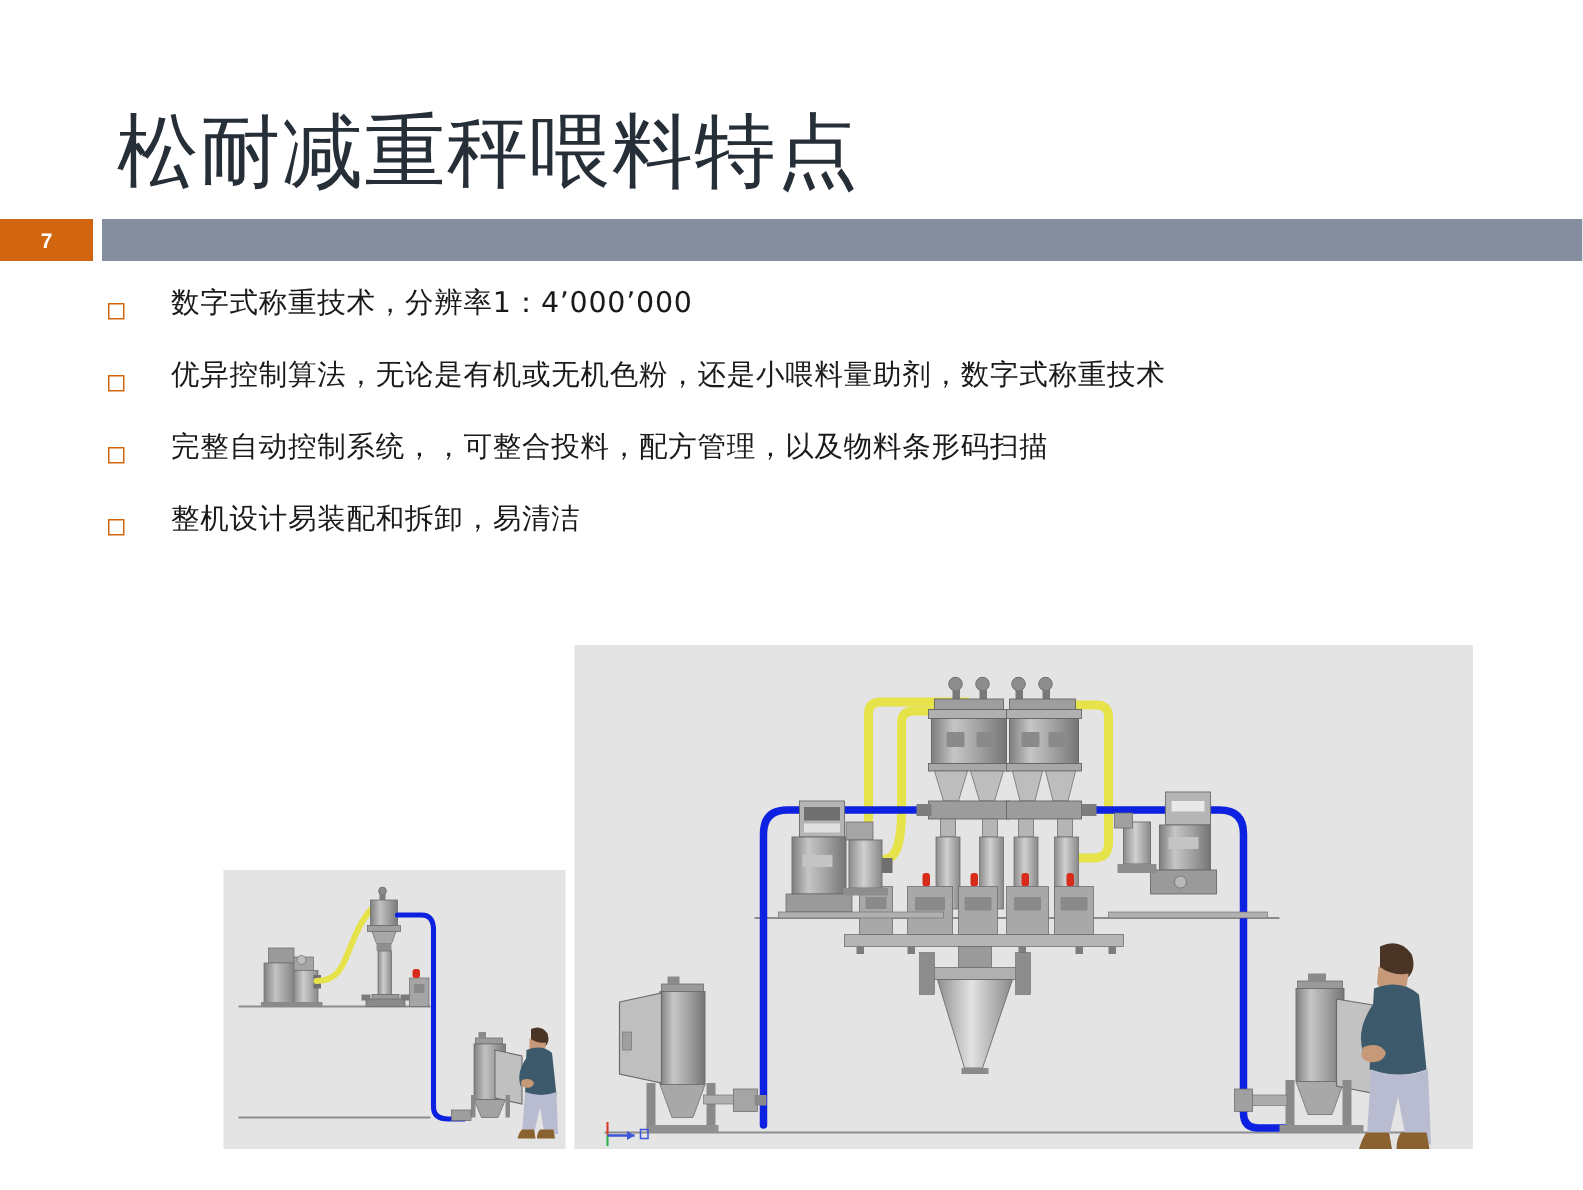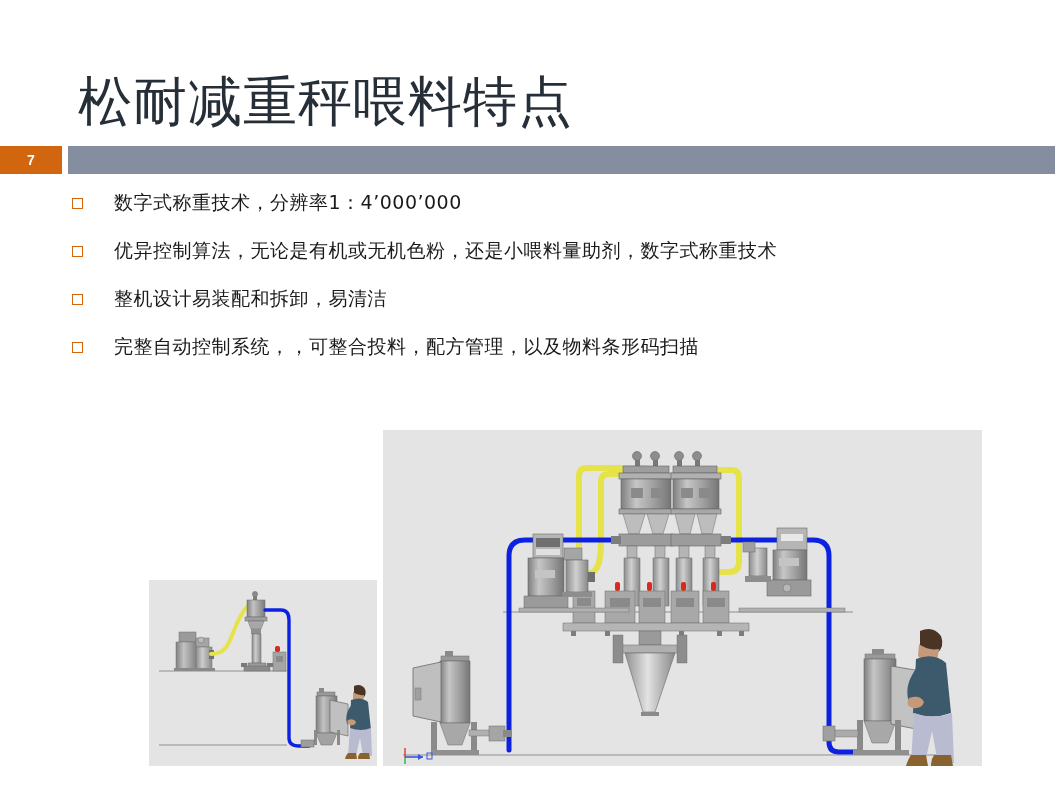--- a/index.html
+++ b/index.html
@@ -62,21 +62,21 @@
 
   
   .bullets {
     position: absolute;
     left: 72px;
     top: 190px;
     width: 930px;
   }
   .bullet-item {
     display: flex;
-    align-items: flex-start;
+    align-items: center;
     margin-bottom: 22px;
     min-height: 26px;
   }
   .bullet-marker {
     flex: 0 0 auto;
     width: 9px;
     height: 9px;
     border: 1.5px solid #d2660e;
     background: transparent;
     margin-top: 8px;
@@ -131,26 +131,26 @@
     <span class="bullet-text">数字式称重技术，分辨率1：4’000’000</span>
   </div>
 
   <div class="bullet-item">
     <span class="bullet-marker"></span>
     <span class="bullet-text">优异控制算法，无论是有机或无机色粉，还是小喂料量助剂，数字式称重技术</span>
   </div>
 
   <div class="bullet-item">
     <span class="bullet-marker"></span>
-    <span class="bullet-text">整机设计易装配和拆卸，易清洁</span>
+    <span class="bullet-text">完整自动控制系统，，可整合投料，配方管理，以及物料条形码扫描</span>
   </div>
 
   <div class="bullet-item">
     <span class="bullet-marker"></span>
-    <span class="bullet-text">完整自动控制系统，，可整合投料，配方管理，以及物料条形码扫描</span>
+    <span class="bullet-text">整机设计易装配和拆卸，易清洁</span>
   </div>
 
 </div>
 
 <div class="figure figure-small">
   <svg viewBox="0 0 228 186" preserveAspectRatio="none">
     <defs>
       <linearGradient id="cylS" x1="0" y1="0" x2="1" y2="0">
         <stop offset="0%" stop-color="#808080"></stop>
         <stop offset="35%" stop-color="#c2c2c2"></stop>

